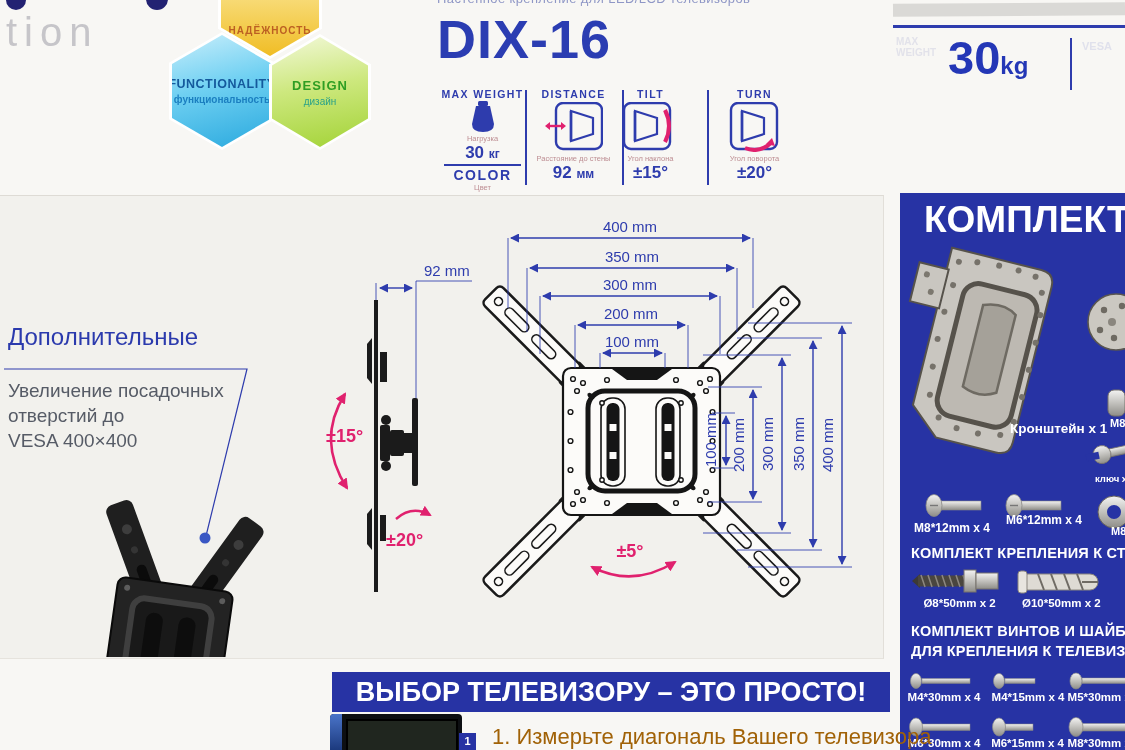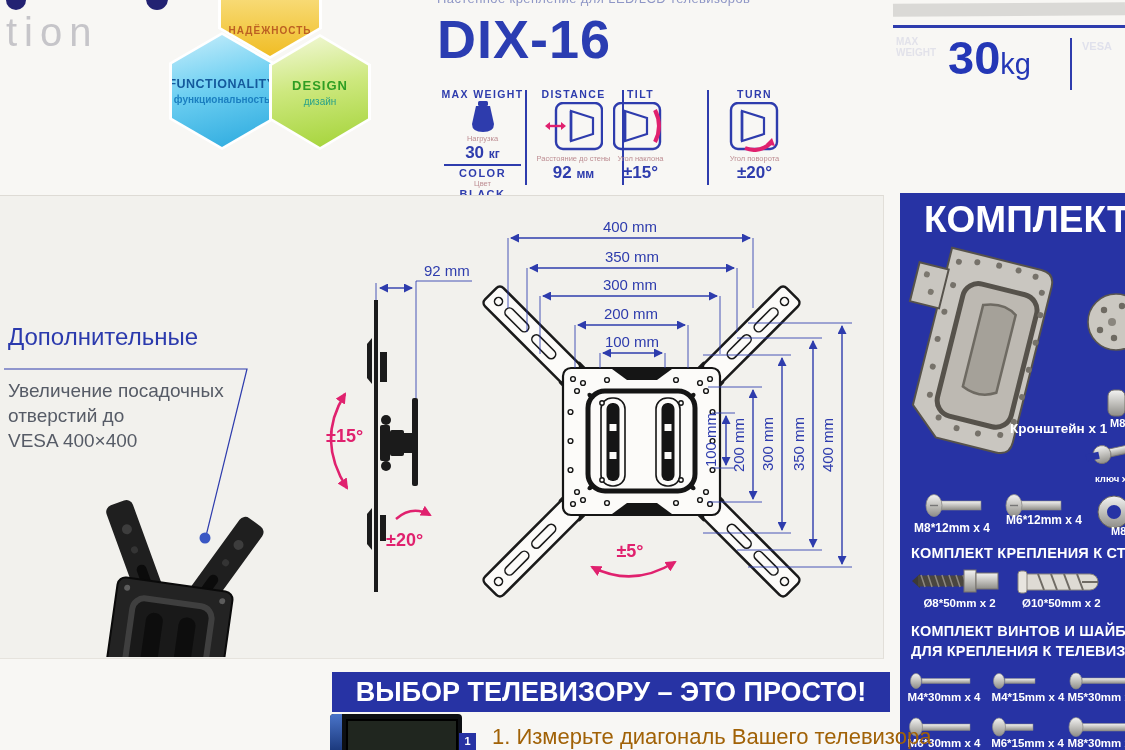--- a/index.html
+++ b/index.html
@@ -33,28 +33,28 @@
 
   
   .specs{position:absolute;left:440px;top:88px;width:362px;height:100px;}
   .spec-sep{position:absolute;top:2px;width:1.5px;height:95px;background:#2e3cad;}
   .spec{position:absolute;top:0;text-align:center;color:#2e3cad;}
   .spec-title{font-size:10.5px;font-weight:bold;letter-spacing:1.4px;white-space:nowrap;}
   .spec-sub{font-size:7.5px;color:#bd8d92;white-space:nowrap;}
   .spec-val{font-size:17px;font-weight:bold;white-space:nowrap;}
   .spec-val small{font-size:12px;font-weight:bold;}
   .mw-line{height:1.5px;background:#2e3cad;margin:1px 4px;}
-  .mw-word{font-size:11px;font-weight:bold;letter-spacing:1.5px;}
+  .mw-word{font-size:14px;font-weight:bold;letter-spacing:1.5px;}
 
   
   .tr-graybar{position:absolute;left:893px;top:3px;width:232px;height:13px;background:#dad9d6;transform:rotate(-.4deg);}
   .tr-blueline{position:absolute;left:893px;top:25px;width:232px;height:3px;background:#2e3cad;}
   .kg30{position:absolute;left:948px;top:30px;color:#2437b6;}
   .kg30 .big{font-size:47px;font-weight:bold;}
-  .kg30 .sm{font-size:29px;font-weight:400;}
+  .kg30 .sm{font-size:24px;font-weight:700;}
   .tr-div{position:absolute;left:1070px;top:38px;width:1.5px;height:52px;background:#2e3cad;}
   .ghost{position:absolute;color:#e2e2ea;font-weight:bold;}
   .ghost-left{left:896px;top:36px;width:52px;font-size:10px;line-height:11px;}
   .ghost-right{left:1082px;top:40px;font-size:11px;color:#e0e1ec;}
 
   
   .panel{position:absolute;left:0;top:195px;width:883px;height:462px;background:#f2f1ed;
     border-top:1px solid #dedbd5;border-bottom:1px solid #e6e3dd;border-right:1px solid #e2dfd9;}
   .adapters-title{position:absolute;left:8px;top:128px;font-size:24px;color:#2b3aad;line-height:26px;}
   .adapters-body{position:absolute;left:8px;top:182px;font-size:19px;color:#565b66;line-height:25px;}
@@ -139,21 +139,21 @@
       <path d="M26,9 L48,16 L48,32 L26,39 Z" fill="none" stroke="#2e3cad" stroke-width="2.2"></path>
       <line x1="26" y1="9" x2="26" y2="39" stroke="#2e3cad" stroke-width="2.6"></line>
       <path d="M2,24 h16" stroke="#e0216e" stroke-width="2.4"></path>
       <path d="M5,20 L0,24 L5,28 Z" fill="#e0216e"></path>
       <path d="M16,20 L21,24 L16,28 Z" fill="#e0216e"></path>
     </svg>
     <div class="spec-sub" style="margin-top:-2px;">Расстояние до стены</div>
     <div class="spec-val"><span>92</span> <small>мм</small></div>
   </div>
 
-  <div class="spec" style="left:166px;width:69px;">
+  <div class="spec" style="left:176px;width:69px;">
     <div class="spec-title">TILT</div>
     <svg width="56" height="50" viewBox="0 0 56 50" style="margin-top:2px;">
       <rect x="1" y="1" width="46" height="46" rx="7" fill="none" stroke="#2e3cad" stroke-width="2.4"></rect>
       <path d="M12,9 L34,16 L34,32 L12,39 Z" fill="none" stroke="#2e3cad" stroke-width="2.2"></path>
       <line x1="12" y1="9" x2="12" y2="39" stroke="#2e3cad" stroke-width="2.6"></line>
       <path d="M42,8 Q50,24 42,40" fill="none" stroke="#e0216e" stroke-width="4"></path>
     </svg>
     <div class="spec-sub" style="margin-top:-2px;">Угол наклона</div>
     <div class="spec-val">±15°</div>
   </div>

